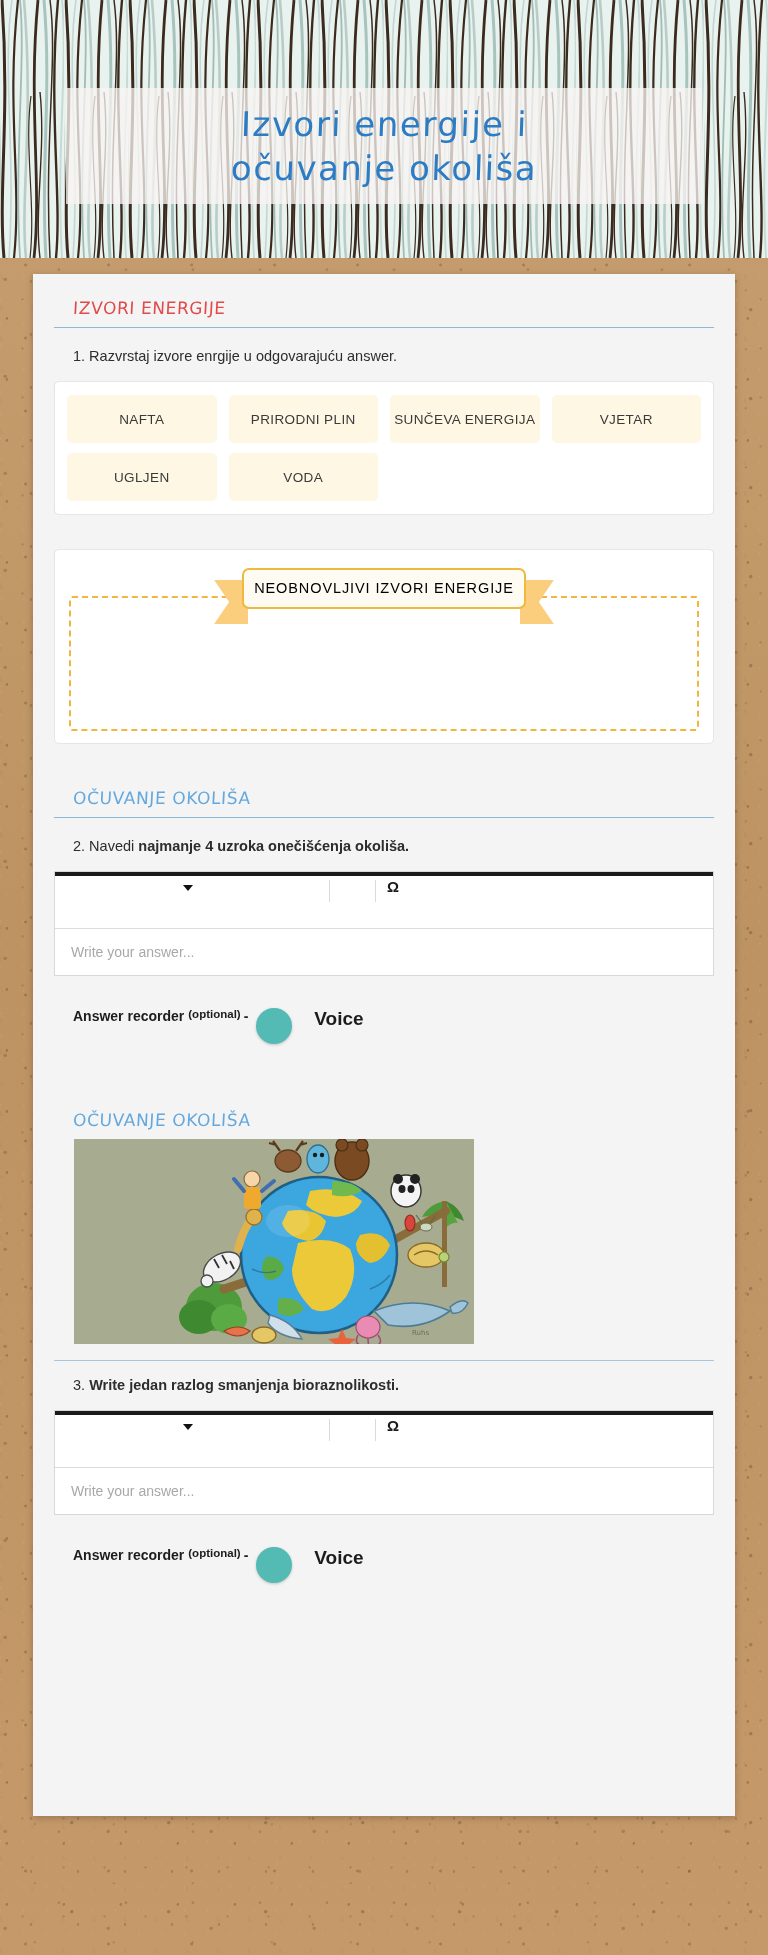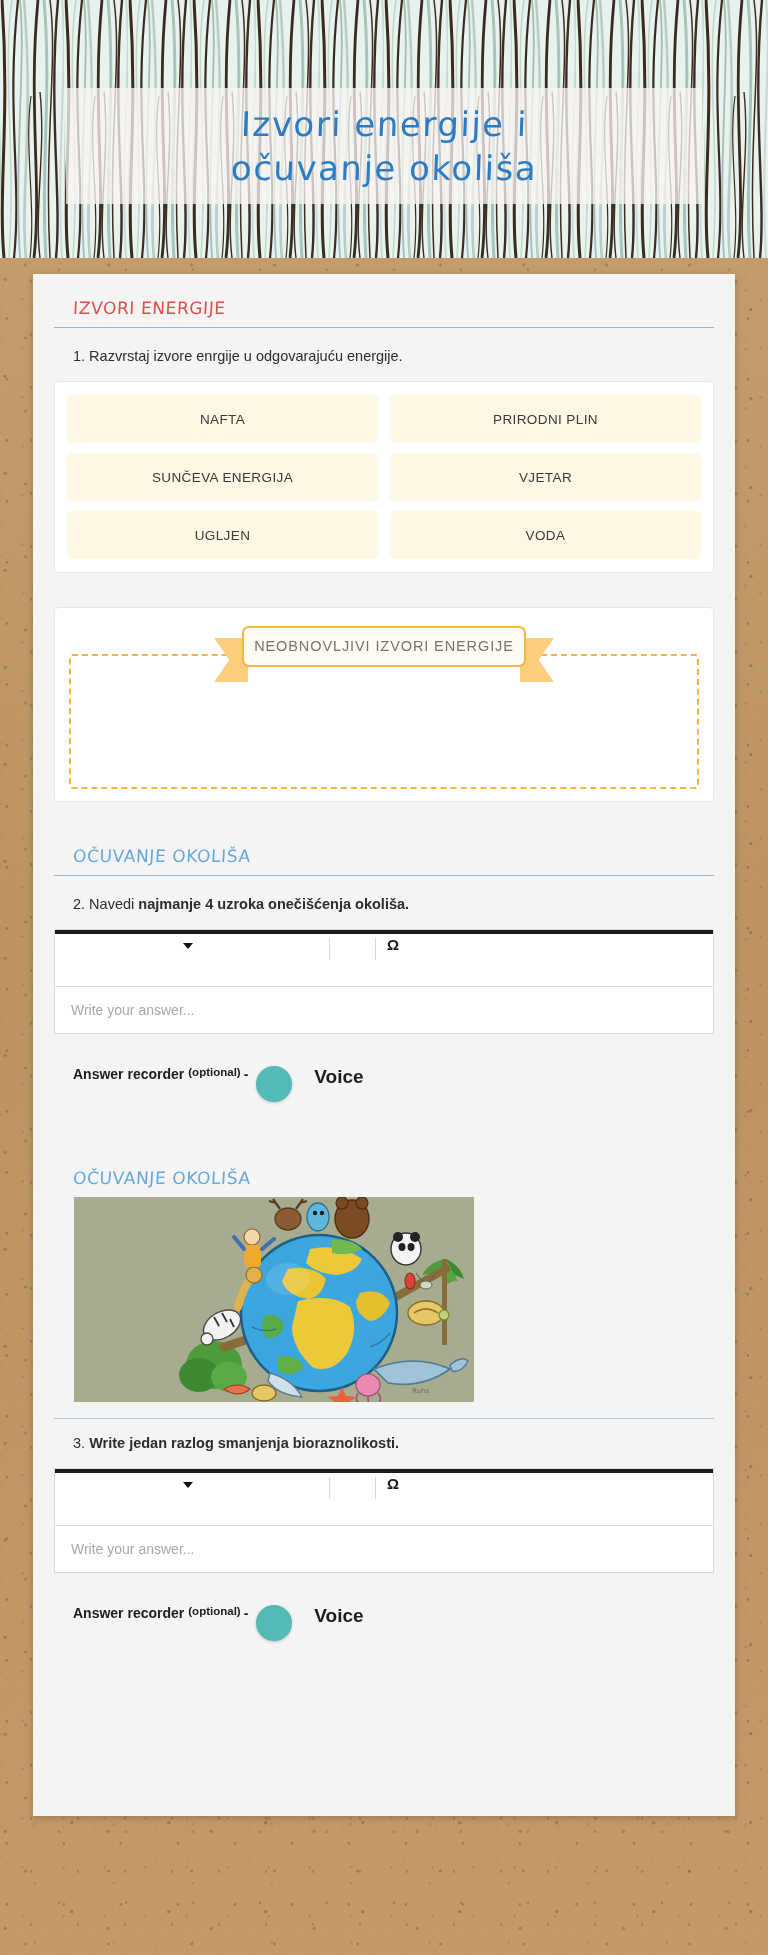--- a/index.html
+++ b/index.html
@@ -107,21 +107,21 @@
   .question b { font-weight: bold; }
 
   
   .tiles-panel {
     background: #ffffff;
     border: 1px solid #e6e6e6;
     border-radius: 5px;
     padding: 13px 12px;
     margin: 0 1px 34px 1px;
     display: grid;
-    grid-template-columns: 1fr 1fr;
+    grid-template-columns: 1fr 1fr 1fr 1fr;
     gap: 10px 12px;
   }
   .tile {
     background: #fdf7e3;
     border-radius: 5px;
     height: 48px;
     display: flex;
     align-items: center;
     justify-content: center;
     font-size: 13.5px;
@@ -182,21 +182,21 @@
     z-index: 2;
     background: #fefbf2;
     border: 2px solid #eeb93c;
     border-radius: 7px;
     padding: 8px 10px;
     min-width: 128px;
     text-align: center;
     font-size: 14.5px;
     line-height: 1.45;
     letter-spacing: .9px;
-    color: #737373;
+    color: #000000;
     margin: 0 -6px;
   }
   .dropzone.blue .ribbon-label {
     background: #f3faff;
     border-color: #2e93e3;
     color: #63aee4;
   }
 
   
   .editor {
@@ -322,21 +322,21 @@
   </div>
 </div>
 
 <div id="sheet">
   <div class="sheet-inner">
 
     <div class="section-head red">IZVORI ENERGIJE</div>
     <div class="hr-blue"></div>
 
     <div class="question">
-      <span>1.</span><span> Razvrstaj izvore enrgije u odgovarajuću energije.</span>
+      <span>1.</span><span> Razvrstaj izvore enrgije u odgovarajuću answer.</span>
     </div>
 
     <div class="tiles-panel">
       <div class="tile">NAFTA</div>
       <div class="tile">PRIRODNI PLIN</div>
       <div class="tile">SUNČEVA ENERGIJA</div>
       <div class="tile">VJETAR</div>
       <div class="tile">UGLJEN</div>
       <div class="tile">VODA</div>
     </div>

